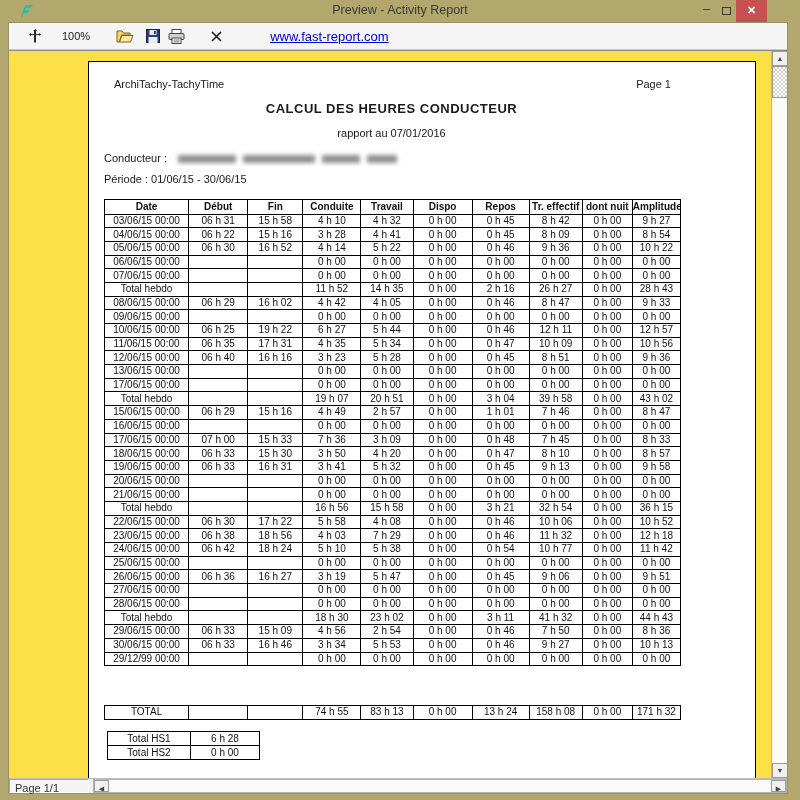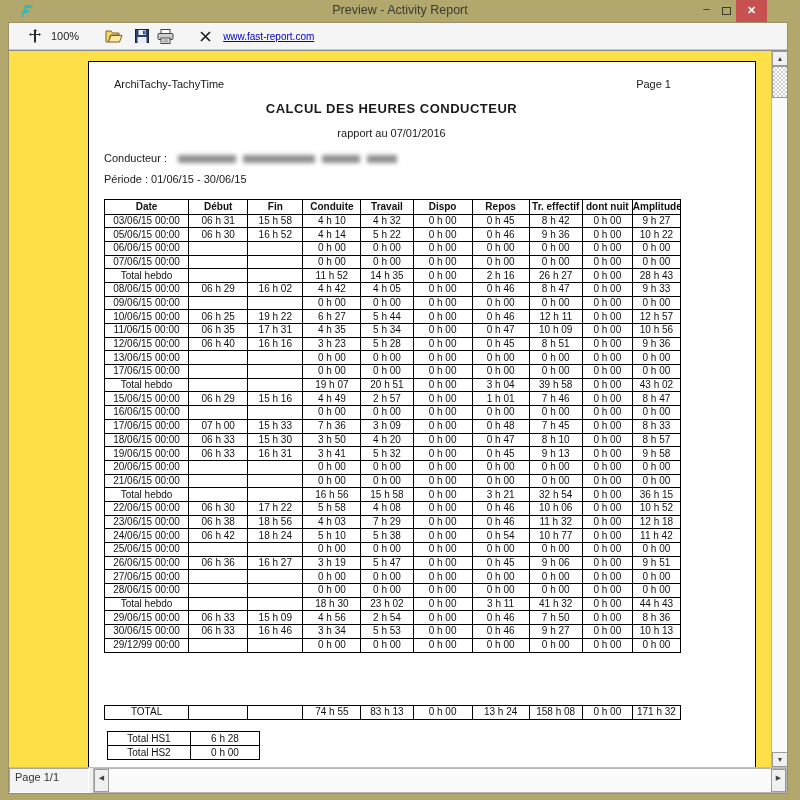--- a/index.html
+++ b/index.html
@@ -35,23 +35,23 @@
     border: 1px solid #9b9166;
   }
 
   
   .toolbar {
     height: 27px; background: #f5f5f5; border-bottom: 1px solid #c9c9c9;
     display: flex; align-items: center; padding-left: 20px; flex: 0 0 auto;
   }
   .tool { display: inline-flex; align-items: center; justify-content: center; height: 20px; }
   .tool svg { display: block; }
-  .zoom-value { font-size: 11px; margin-left: 9px; color: #222; }
+  .zoom-value { font-size: 11px; margin-left: 20px; color: #222; }
   .tb-gap-lg { width: 26px; } .tb-gap-md { width: 12px; } .tb-gap-sm { width: 8px; }
-  .weblink { font-size: 10px; color: #0000cc; text-decoration: underline; cursor: pointer; }
+  .weblink { font-size: 13px; color: #0000cc; text-decoration: underline; cursor: pointer; margin-left: 36px; }
 
   
   .preview { flex: 1 1 auto; position: relative; background: #fde047; overflow: hidden; border-top: 1px solid #8c8c8c; }
 
   
   .vscroll { position: absolute; top: 0; right: 0; bottom: 0; width: 16px; background: #fbfbfb; border-left: 1px solid #b5b5b5; }
   .sbtn {
     background: #f0f0f0; border: 1px solid #9a9a9a; color: #444;
     font-size: 7px; text-align: center; line-height: 13px; overflow: hidden;
   }
@@ -84,21 +84,21 @@
   .rpt-hs      { position: absolute; top: 669px; left: 18px; width: 152px; }
   th, td {
     border: 1px solid #000; font-size: 10px; text-align: center;
     height: 13.7px; line-height: 12px; padding: 0; white-space: nowrap; overflow: hidden;
     font-weight: normal; color: #111;
   }
   th { font-weight: bold; height: 14.5px; }
   .rpt-hs td { height: 14px; }
 
   
-  .statusbar { height: 26px; flex: 0 0 auto; background: #f0f0f0; display: flex; align-items: stretch; border-top: 1px solid #bdbdbd; }
+  .statusbar { height: 15px; flex: 0 0 auto; background: #f0f0f0; display: flex; align-items: stretch; border-top: 1px solid #bdbdbd; }
   .pageinfo {
     width: 80px; font-size: 11px; line-height: 16px; padding-left: 5px; color: #333;
     border: 1px solid #a5a5a5; border-right-color: #fff; border-bottom-color: #fff; background: #f4f4f4;
   }
   .hscroll { flex: 1; display: flex; margin-left: 4px; background: #fbfbfb; border: 1px solid #b5b5b5; }
   .hscroll .sbtn { width: 15px; height: 100%; line-height: 15px; flex: 0 0 auto; }
   .htrack { flex: 1; }
 </style>
 </head>
 <body>
@@ -217,20 +217,32 @@
               <td>15 h 58</td>
               <td>4 h 10</td>
               <td>4 h 32</td>
               <td>0 h 00</td>
               <td>0 h 45</td>
               <td>8 h 42</td>
               <td>0 h 00</td>
               <td>9 h 27</td>
             </tr>
             <tr>
+              <td>04/06/15 00:00</td>
+              <td>06 h 22</td>
+              <td>15 h 16</td>
+              <td>3 h 28</td>
+              <td>4 h 41</td>
+              <td>0 h 00</td>
+              <td>0 h 45</td>
+              <td>8 h 09</td>
+              <td>0 h 00</td>
+              <td>8 h 54</td>
+            </tr>
+            <tr>
               <td>05/06/15 00:00</td>
               <td>06 h 30</td>
               <td>16 h 52</td>
               <td>4 h 14</td>
               <td>5 h 22</td>
               <td>0 h 00</td>
               <td>0 h 46</td>
               <td>9 h 36</td>
               <td>0 h 00</td>
               <td>10 h 22</td>

